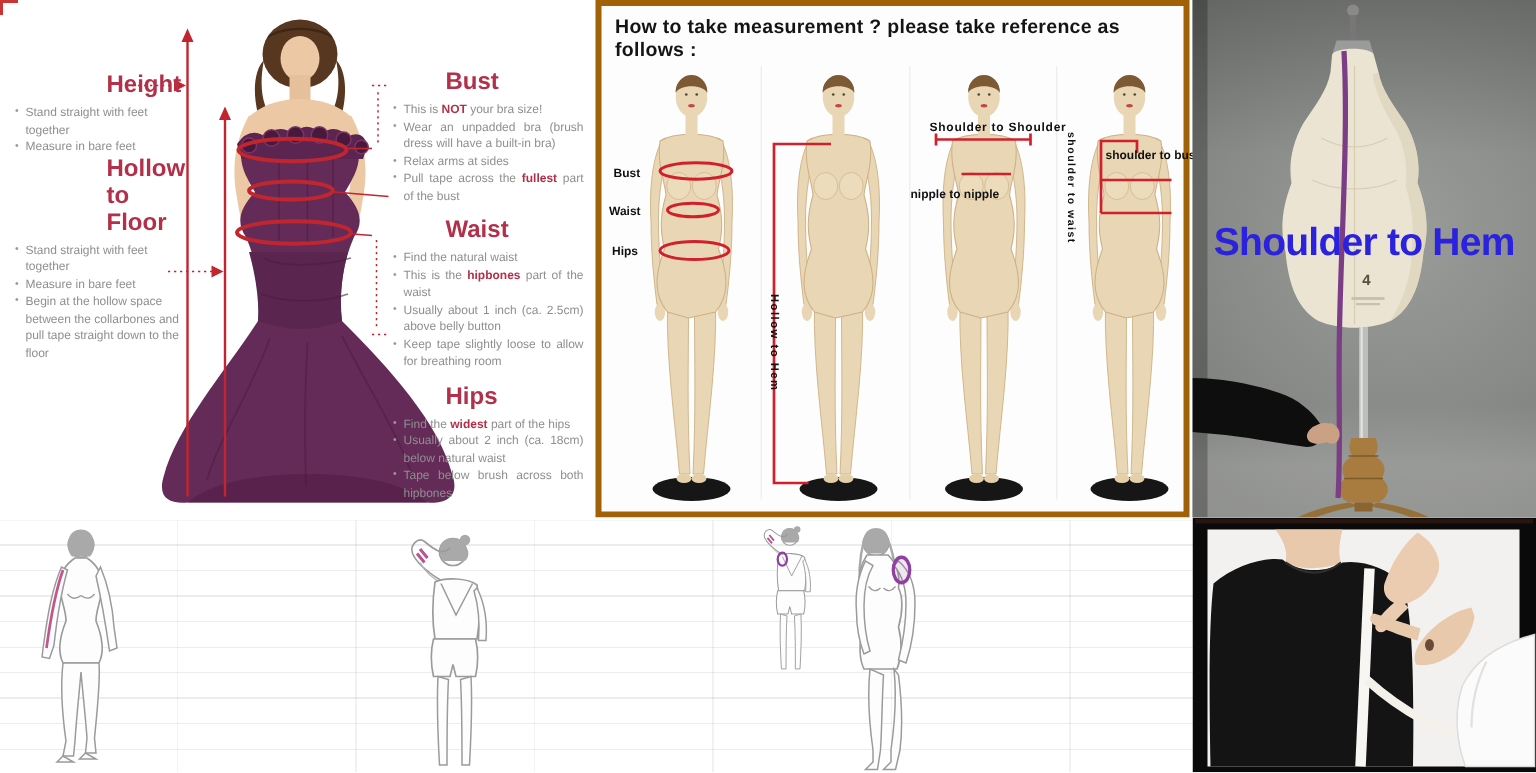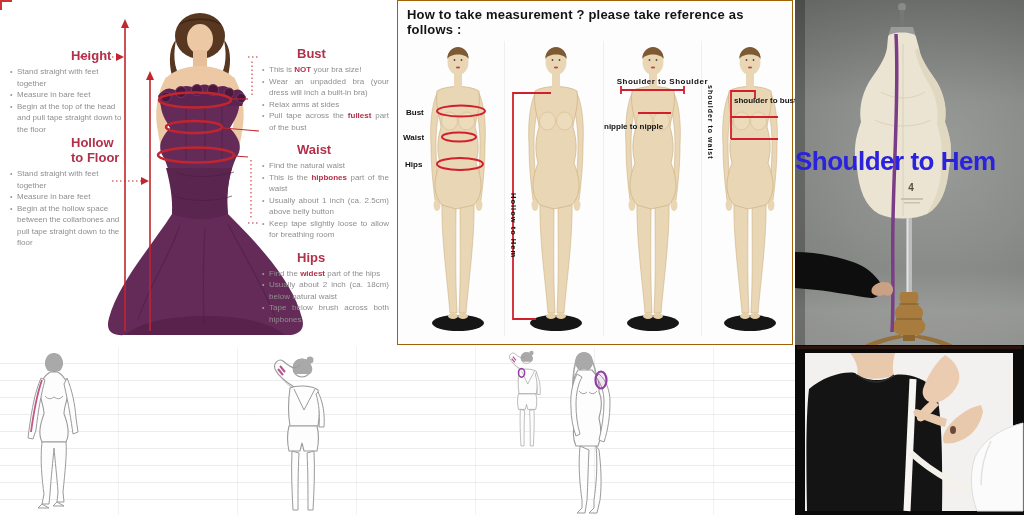--- a/index.html
+++ b/index.html
@@ -1,45 +1,45 @@
 <!DOCTYPE html>
 <html><head>
 <meta charset="utf-8">
 <style>
   html,body{margin:0;padding:0;background:#fff;}
   .stage{position:relative;width:1024px;height:515px;overflow:hidden;background:#fff;
          font-family:"Liberation Sans",sans-serif;}
   .abs{position:absolute;}
   
   .mcol{position:absolute;}
-  .mcol h3{margin:0 0 3px 0;font-size:13px;font-weight:bold;color:#b23049;padding-left:35px;}
+  .mcol h3{margin:0 0 3px 0;font-size:16px;font-weight:bold;color:#b23049;padding-left:35px;}
   .mcol ul{margin:0 0 0 0;padding:0;list-style:none;}
   .mcol li{font-size:8px;line-height:11.5px;color:#8f8f8f;padding-left:7px;position:relative;}
   .mcol li::before{content:"•";position:absolute;left:0;top:0;color:#9a9a9a;font-size:7px;}
   .mcol .hl{color:#b23049;font-weight:bold;margin-top:11px;}
   .mcol-left{left:10px;top:48px;width:112px;}
   .mcol-left h3{margin-left:26px;}
   .mcol-left .sec2{}
   .mcol-right{left:262px;top:46px;width:130px;}
   .mcol-right li{text-align:justify;width:120px;}
   .mcol-right .sec{margin-bottom:9px;}
   
-  .midpanel{left:397px;top:0;width:396px;height:345px;border:1px solid #a16207;
+  .midpanel{left:397px;top:0;width:396px;height:345px;border:4px solid #a16207;
             background:#fdfdfd;box-sizing:border-box;}
   .midheader{left:9px;top:6px;font-size:13px;font-weight:600;color:#141414;letter-spacing:.2px;}
   .mq-label{position:absolute;font-size:8px;font-weight:bold;color:#111;white-space:nowrap;}
   .vlabel{writing-mode:vertical-rl;text-orientation:sideways;letter-spacing:1px;}
   .sep{position:absolute;top:40px;bottom:8px;width:1px;background:#efefef;}
   
   .photopanel{left:795px;top:0;width:229px;height:345px;
      background:
        linear-gradient(to bottom, rgba(0,0,0,.18), rgba(0,0,0,0) 30%, rgba(0,0,0,0) 78%, rgba(255,255,255,.18) 90%),
        radial-gradient(circle at 60% 45%, #9a9c99 0%, #8b8d8a 45%, #767875 100%);}
   .photopanel .ledge{left:0;top:0;width:10px;height:345px;background:rgba(0,0,0,.25);}
-  .caption{left:0;top:146px;width:229px;text-align:left;font-size:26px;font-weight:800;
+  .caption{left:0;top:146px;width:229px;text-align:center;font-size:26px;font-weight:800;
            color:#2b22dd;letter-spacing:-0.5px;}
   .formsize{left:106px;top:182px;width:20px;text-align:center;font-size:10px;font-weight:bold;color:#55503f;}
   
   .bottomrow{left:0;top:345px;width:1024px;height:170px;background:#fff;}
   .grid{left:0;top:2px;width:1024px;height:168px;
     background-image:
       repeating-linear-gradient(to bottom, transparent 0 16px, rgba(110,110,110,.13) 16px 17px),
       repeating-linear-gradient(to right, transparent 0 118px, rgba(110,110,110,.09) 118px 119px);}
   .redmark{left:0;top:0;width:10px;height:8px;border-left:2px solid #c33;border-top:2px solid #c33;}
   svg{display:block;}
@@ -111,38 +111,37 @@
         <polygon points="149,181 141,177 141,185"></polygon>
       </g>
     </svg>
 
     <div class="mcol mcol-left" id="colL">
         <div class="sec">
           <h3>Height</h3>
           <ul>
             <li><span>Stand straight with feet together</span></li>
             <li><span>Measure in bare feet</span></li>
-            <li><span>Begin at the top of the head and pull tape straight down to the floor</span></li>
           </ul>
         </div>
         <div class="sec sec2">
           <h3>Hollow to Floor</h3>
           <ul>
             <li><span>Stand straight with feet together</span></li>
             <li><span>Measure in bare feet</span></li>
             <li><span>Begin at the hollow space between the collarbones and pull tape straight down to the floor</span></li>
           </ul>
         </div>
       </div>
     <div class="mcol mcol-right" id="colR">
         <div class="sec">
           <h3>Bust</h3>
           <ul>
             <li><span>This is </span><b class="hl">NOT</b><span> your bra size!</span></li>
-            <li><span>Wear an unpadded bra (your dress will inch a built-in bra)</span></li>
+            <li><span>Wear an unpadded bra (brush dress will have a built-in bra)</span></li>
             <li><span>Relax arms at sides</span></li>
             <li><span>Pull tape across the </span><b class="hl">fullest</b><span> part of the bust</span></li>
           </ul>
         </div>
         <div class="sec sec2">
           <h3>Waist</h3>
           <ul>
             <li><span>Find the natural waist</span></li>
             <li><span>This is the </span><b class="hl">hipbones</b><span> part of the waist</span></li>
             <li><span>Usually about 1 inch (ca. 2.5cm) above belly button</span></li>

